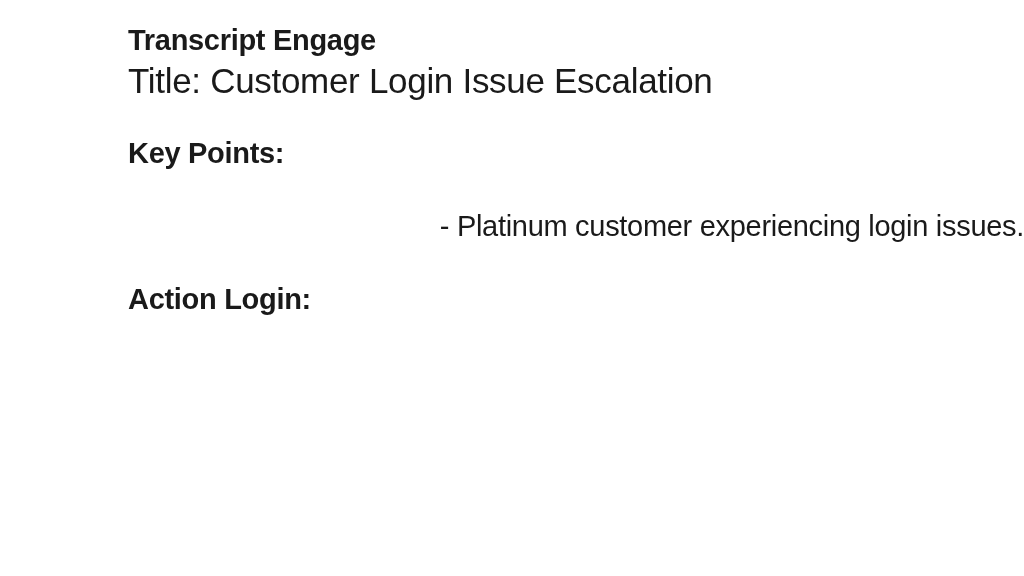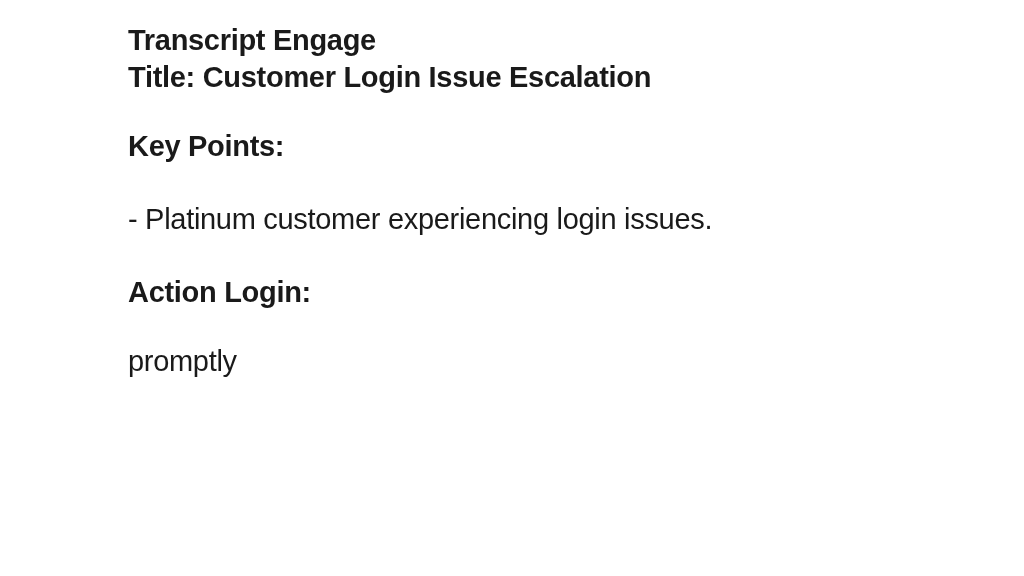--- a/index.html
+++ b/index.html
@@ -16,33 +16,34 @@
       color: #1a1a1a;
       padding: 24px 0 0 128px;
     }
     .heading {
       font-size: 29px;
       font-weight: 700;
       margin-bottom: 4px;
       letter-spacing: -0.3px;
     }
     .title-line {
-      font-size: 29px;
-      font-weight: 700;
+      font-size: 35px;
+      font-weight: 400;
       margin-bottom: 36px;
       letter-spacing: -0.3px;
     }
     .section-label {
       font-size: 29px;
       font-weight: 700;
       margin-bottom: 36px;
       letter-spacing: -0.3px;
     }
     .bullet-list {
       margin-bottom: 36px;
+      text-align: right;
     }
     .bullet-item {
       font-size: 29px;
       font-weight: 400;
       line-height: 1.42;
       letter-spacing: -0.3px;
     }
     .action-list .bullet-item {
       line-height: 1.42;
     }
@@ -63,14 +64,13 @@
 
 <div class="section-label">Key Points:</div>
 
 <div class="bullet-list">
   <div class="bullet-item">- Platinum customer experiencing login issues.</div>
 </div>
 
 <div class="section-label">Action Login:</div>
 
 <div class="bullet-list action-list">
-  <div class="truncated">promptly</div>
 </div>
 
 </body></html>

